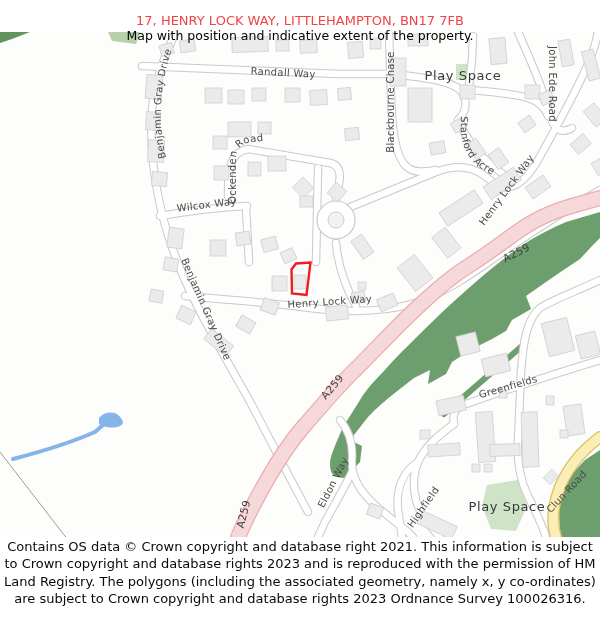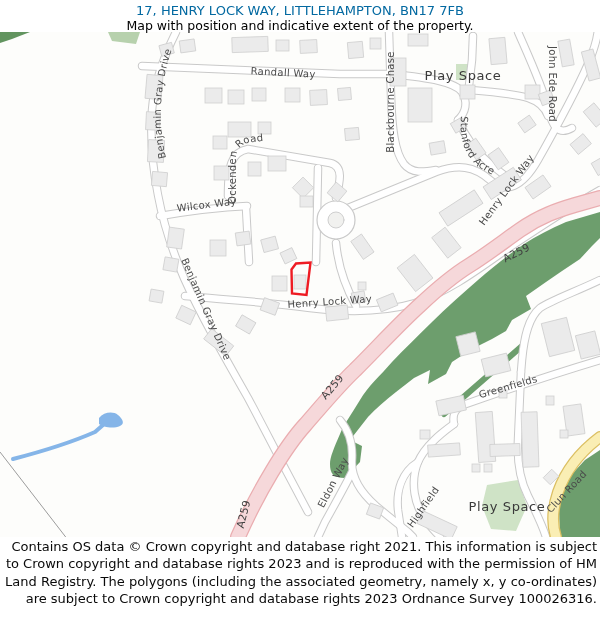--- a/index.html
+++ b/index.html
@@ -1,23 +1,23 @@
 <!DOCTYPE html>
 <html><head>
 <meta charset="utf-8">
 <style>
   html,body{margin:0;padding:0;background:#fff;}
   #frame{position:relative;width:600px;height:625px;background:#fff;overflow:hidden;
          font-family:"DejaVu Sans","Liberation Sans",sans-serif;}
   #hdr{position:absolute;top:0;left:0;width:600px;height:32px;text-align:center;background:#fff;z-index:3;}
-  #hdr .t1{font-size:13px;color:#0369a1;padding-top:3px;line-height:15px;}
+  #hdr .t1{font-size:13px;color:#ef4444;padding-top:13px;line-height:15px;}
   #hdr .t2{font-size:12.5px;color:#000;line-height:15px;}
   #mapwrap{position:absolute;top:32px;left:0;width:600px;height:505px;background:#fdfdfb;}
   #ftr{position:absolute;top:537px;left:0;width:600px;height:88px;background:#fff;z-index:3;}
-  #ftr .c{font-size:13px;line-height:17.3px;color:#0a0a0a;padding:1px 3px 0 3px;text-align:right;}
+  #ftr .c{font-size:13px;line-height:17.3px;color:#0a0a0a;padding:1px 3px 0 3px;text-align:center;}
   svg text{font-family:"DejaVu Sans","Liberation Sans",sans-serif;font-size:10px;fill:#4a4a4a;letter-spacing:.3px;}
   svg .lbl-big{font-size:13px;fill:#3a3a3a;letter-spacing:.6px;}
   svg .lbl-route{font-size:10.5px;fill:#414141;}
 </style>
 </head>
 <body>
 
 <div id="frame">
   <div id="hdr">
     <div class="t1">17, HENRY LOCK WAY, LITTLEHAMPTON, BN17 7FB</div>

